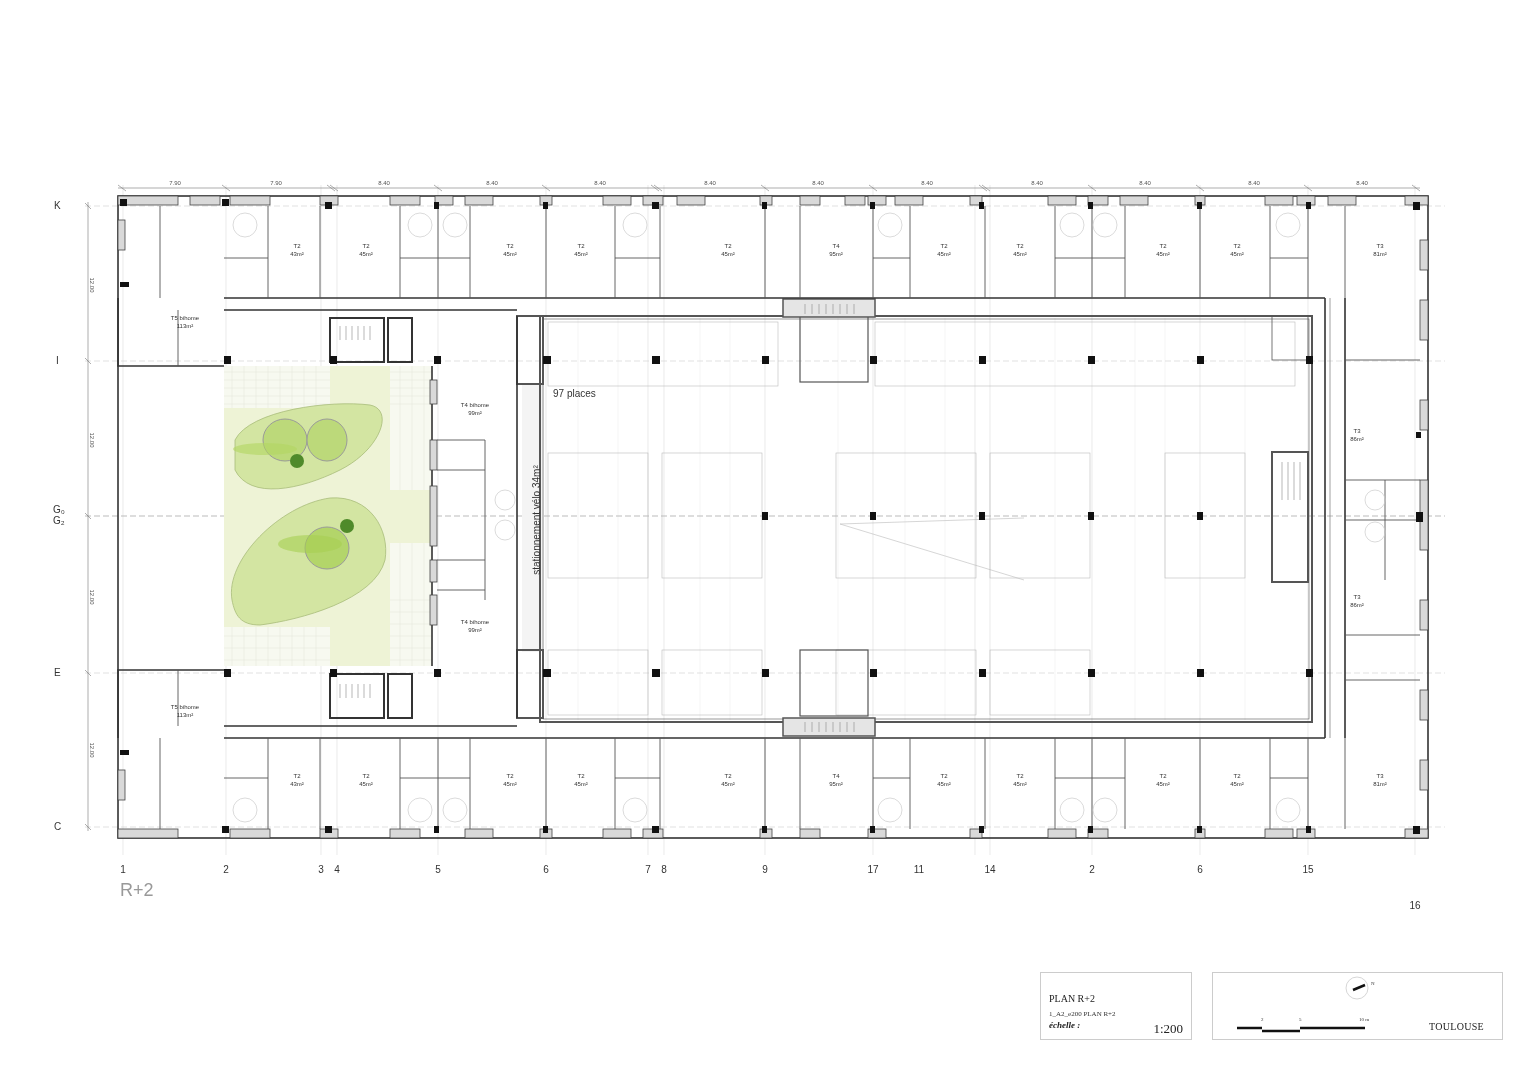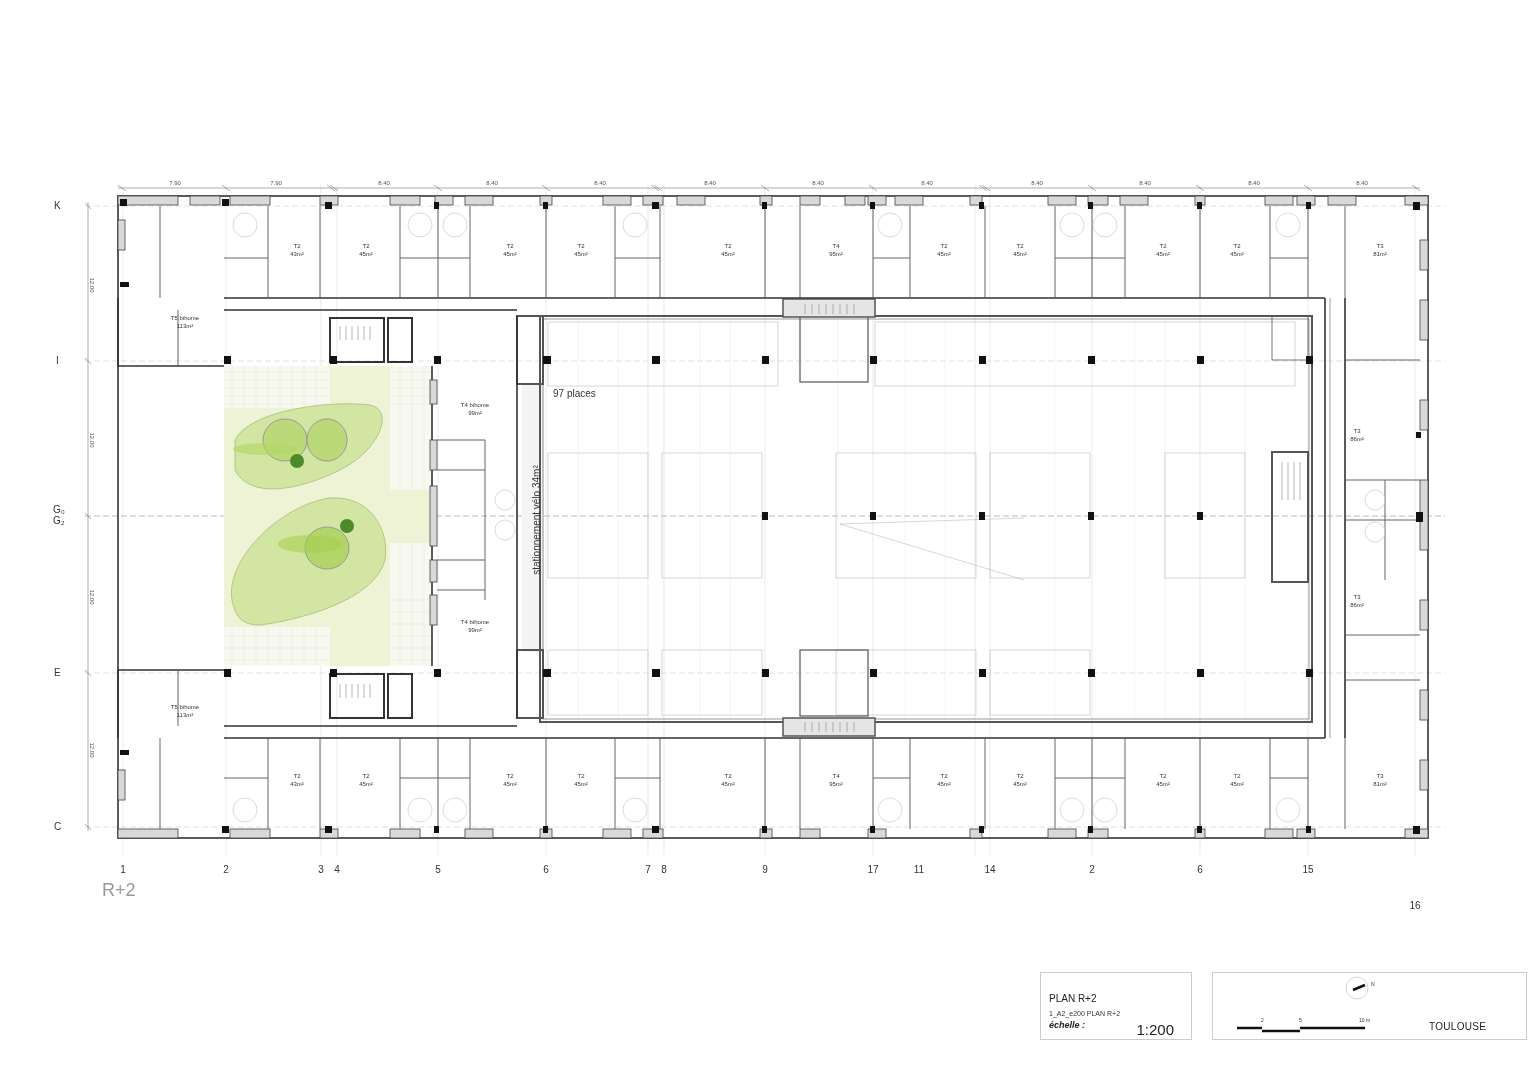--- a/index.html
+++ b/index.html
@@ -1,27 +1,27 @@
 <!DOCTYPE html>
 <html><head>
 <meta charset="utf-8">
 <style>
   html,body{margin:0;padding:0;background:#fff;}
   body{width:1528px;height:1080px;position:relative;overflow:hidden;font-family:"Liberation Sans",sans-serif;color:#333;}
   #plan{position:absolute;left:0;top:0;width:1528px;height:1080px;}
   .grid-num{position:absolute;font-size:10px;color:#333;transform:translateX(-50%);}
   .row-lbl{position:absolute;font-size:10px;color:#333;}
-  .level{position:absolute;left:102px;top:880px;font-size:18px;color:#999;}
-  .cartouche{position:absolute;border:1px solid #ccc;background:#fff;}
+  .level{position:absolute;left:120px;top:880px;font-size:18px;color:#999;}
+  .cartouche{position:absolute;border:1px solid #ccc;background:#fff;font-family:Liberation Serif, serif;}
   .cart1{left:1040px;top:972px;width:150px;height:66px;}
   .cart2{left:1212px;top:972px;width:289px;height:66px;}
   .c-title{position:absolute;left:8px;top:20px;font-size:10px;color:#222;}
   .c-sub{position:absolute;left:8px;top:37px;font-size:7px;color:#333;}
   .c-ech{position:absolute;left:8px;top:47px;font-size:9px;font-style:italic;font-weight:bold;color:#222;}
-  .c-scale{position:absolute;right:17px;top:48px;font-size:15px;color:#222;}
+  .c-scale{position:absolute;right:8px;top:48px;font-size:13px;color:#222;}
   .c-city{position:absolute;left:216px;top:48px;font-size:10px;color:#222;letter-spacing:0.3px;}
   .unit{position:absolute;font-size:6px;color:#333;text-align:center;transform:translateX(-50%);line-height:8px;white-space:nowrap;}
   .places{position:absolute;left:553px;top:388px;font-size:10px;color:#333;}
   .velo{position:absolute;left:536px;top:520px;font-size:10px;color:#333;transform:translate(-50%,-50%) rotate(-90deg);white-space:nowrap;}
   .dim{position:absolute;font-size:6px;color:#555;transform:translateX(-50%);}
   .vdim{position:absolute;font-size:6px;color:#555;transform:translate(-50%,-50%) rotate(90deg);}
 </style>
 </head>
 <body>
 
@@ -508,19 +508,19 @@
 <span class="velo">stationnement vélo 34m²</span>
 
 <span class="level">R+2</span>
 
 <div class="cartouche cart1">
   <span class="c-title">PLAN R+2</span>
   <span class="c-sub">1_A2_e200 PLAN R+2</span>
   <span class="c-ech">échelle :</span>
   <span class="c-scale">1:200</span>
 </div>
-<div class="cartouche cart2" style="background:transparent;padding-left:24px;">
+<div class="cartouche cart2" style="background:transparent;">
   <span style="position:absolute;left:158px;top:8px;font-size:5px;color:#333;">N</span>
   <span style="position:absolute;left:48px;top:44px;font-size:5px;color:#333;">2</span>
   <span style="position:absolute;left:86px;top:44px;font-size:5px;color:#333;">5</span>
   <span style="position:absolute;left:146px;top:44px;font-size:5px;color:#333;">10 m</span>
   <span class="c-city">TOULOUSE</span>
 </div>
 
 </body></html>

